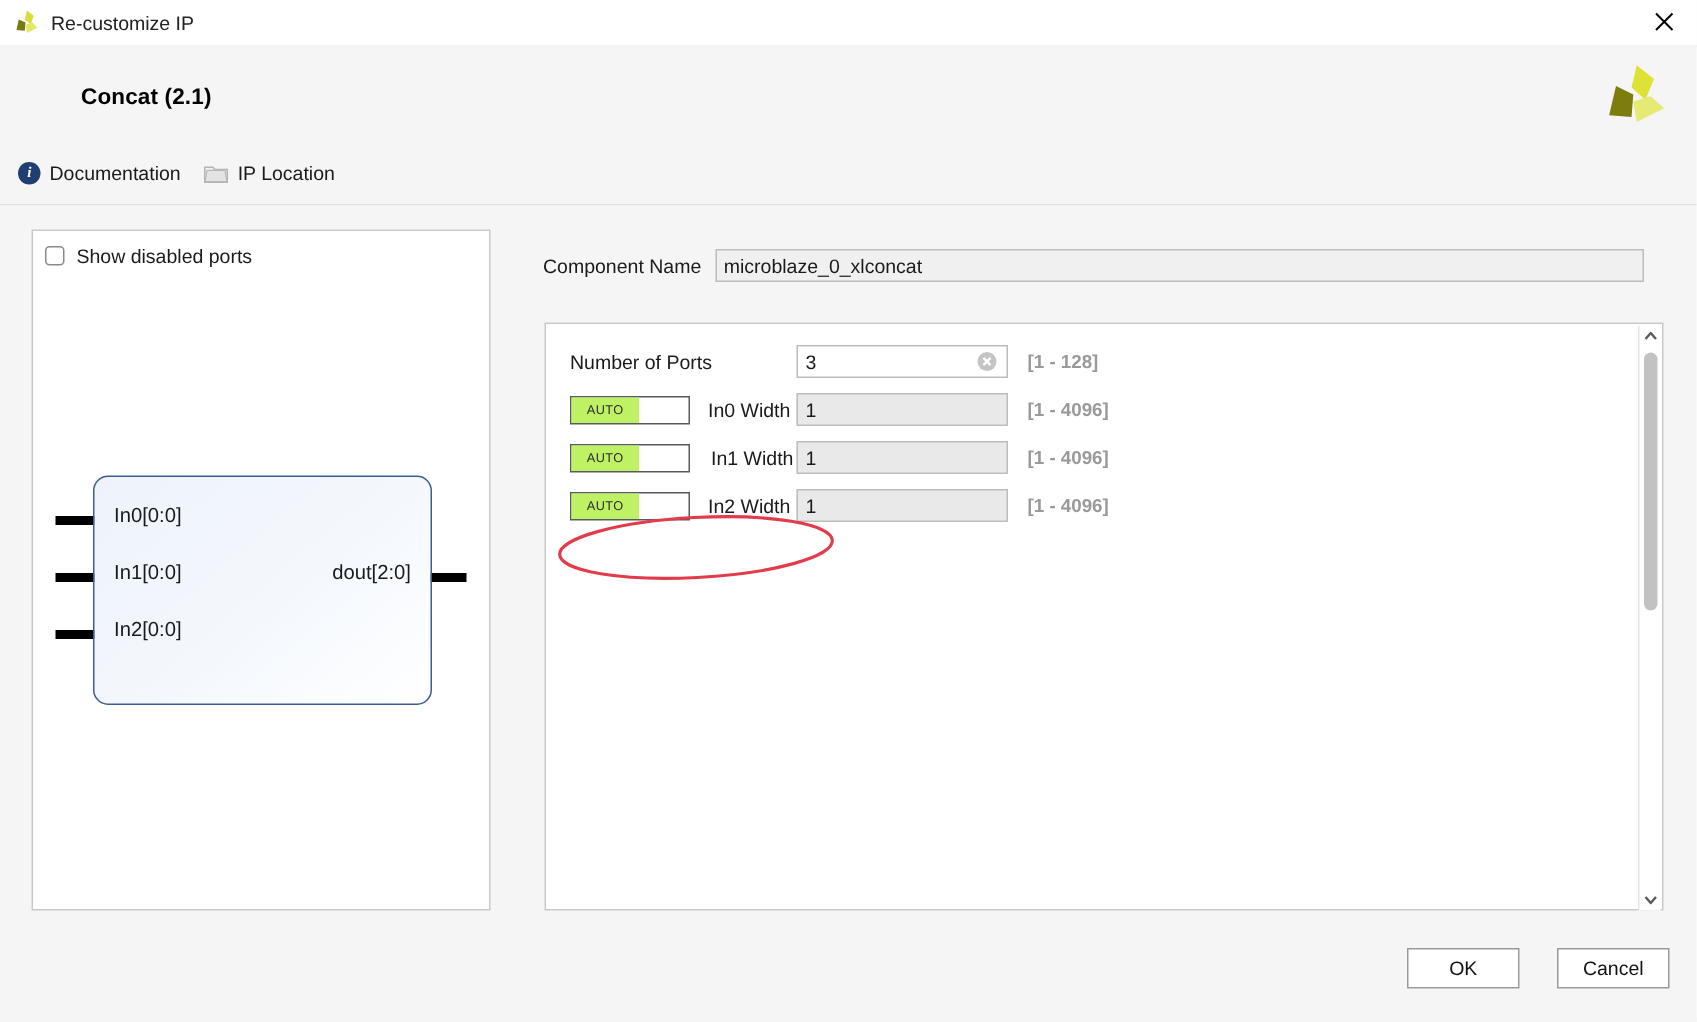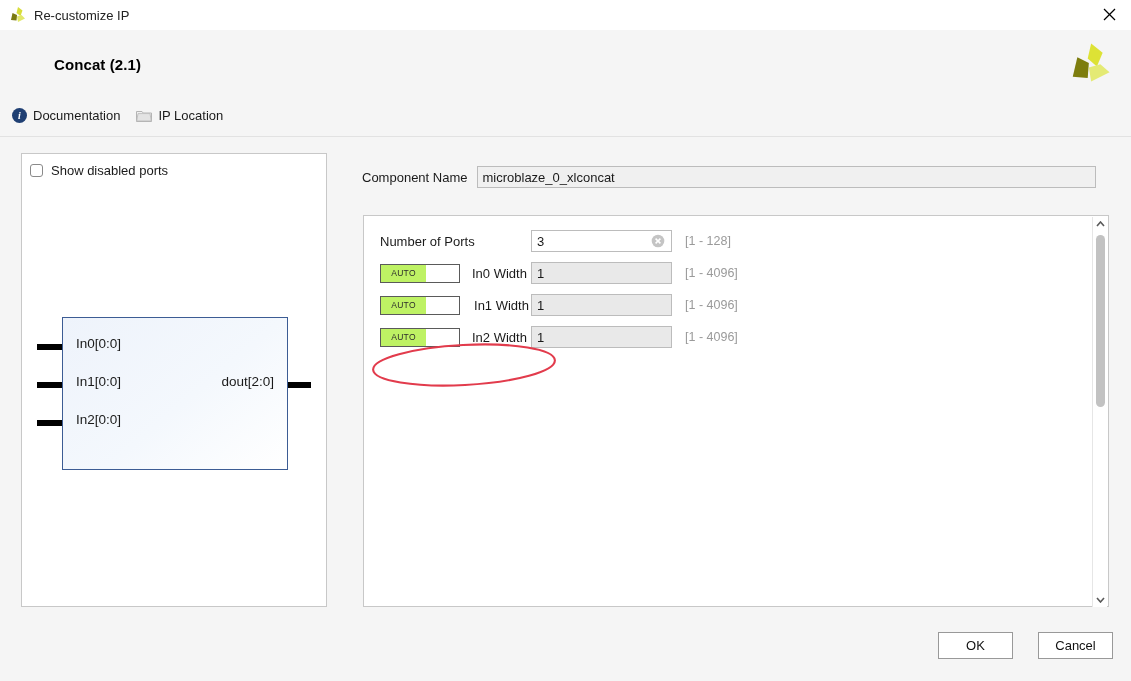--- a/index.html
+++ b/index.html
@@ -133,21 +133,21 @@
     box-sizing: border-box;
   }
   .chk-label { font-size: 13px; color: #1a1a1a; }
 
   
   .ip-block {
     position: absolute;
     left: 40px; top: 163px;
     width: 226px; height: 153px;
     border: 1px solid #3c5c94;
-    border-radius: 0;
+    border-radius: 10px;
     background: linear-gradient(140deg, #eef3fb 0%, #f4f8fd 55%, #ffffff 100%);
     box-sizing: border-box;
   }
   .port-label {
     position: absolute;
     font-size: 13.5px;
     color: #1a1a1a;
     white-space: nowrap;
   }
   .stub {
@@ -241,20 +241,21 @@
     position: absolute;
     right: 6px; top: 50%;
     transform: translateY(-50%);
     width: 14px; height: 14px;
     cursor: pointer;
   }
   .range-hint {
     font-size: 12.5px;
     color: #9a9a9a;
     white-space: nowrap;
+    font-weight: bold;
   }
 
   
   .scrollbar {
     position: absolute;
     right: 1px; top: 1px;
     width: 15px; height: 390px;
     background: #ffffff;
     border-left: 1px solid #e6e6e6;
     box-sizing: border-box;

